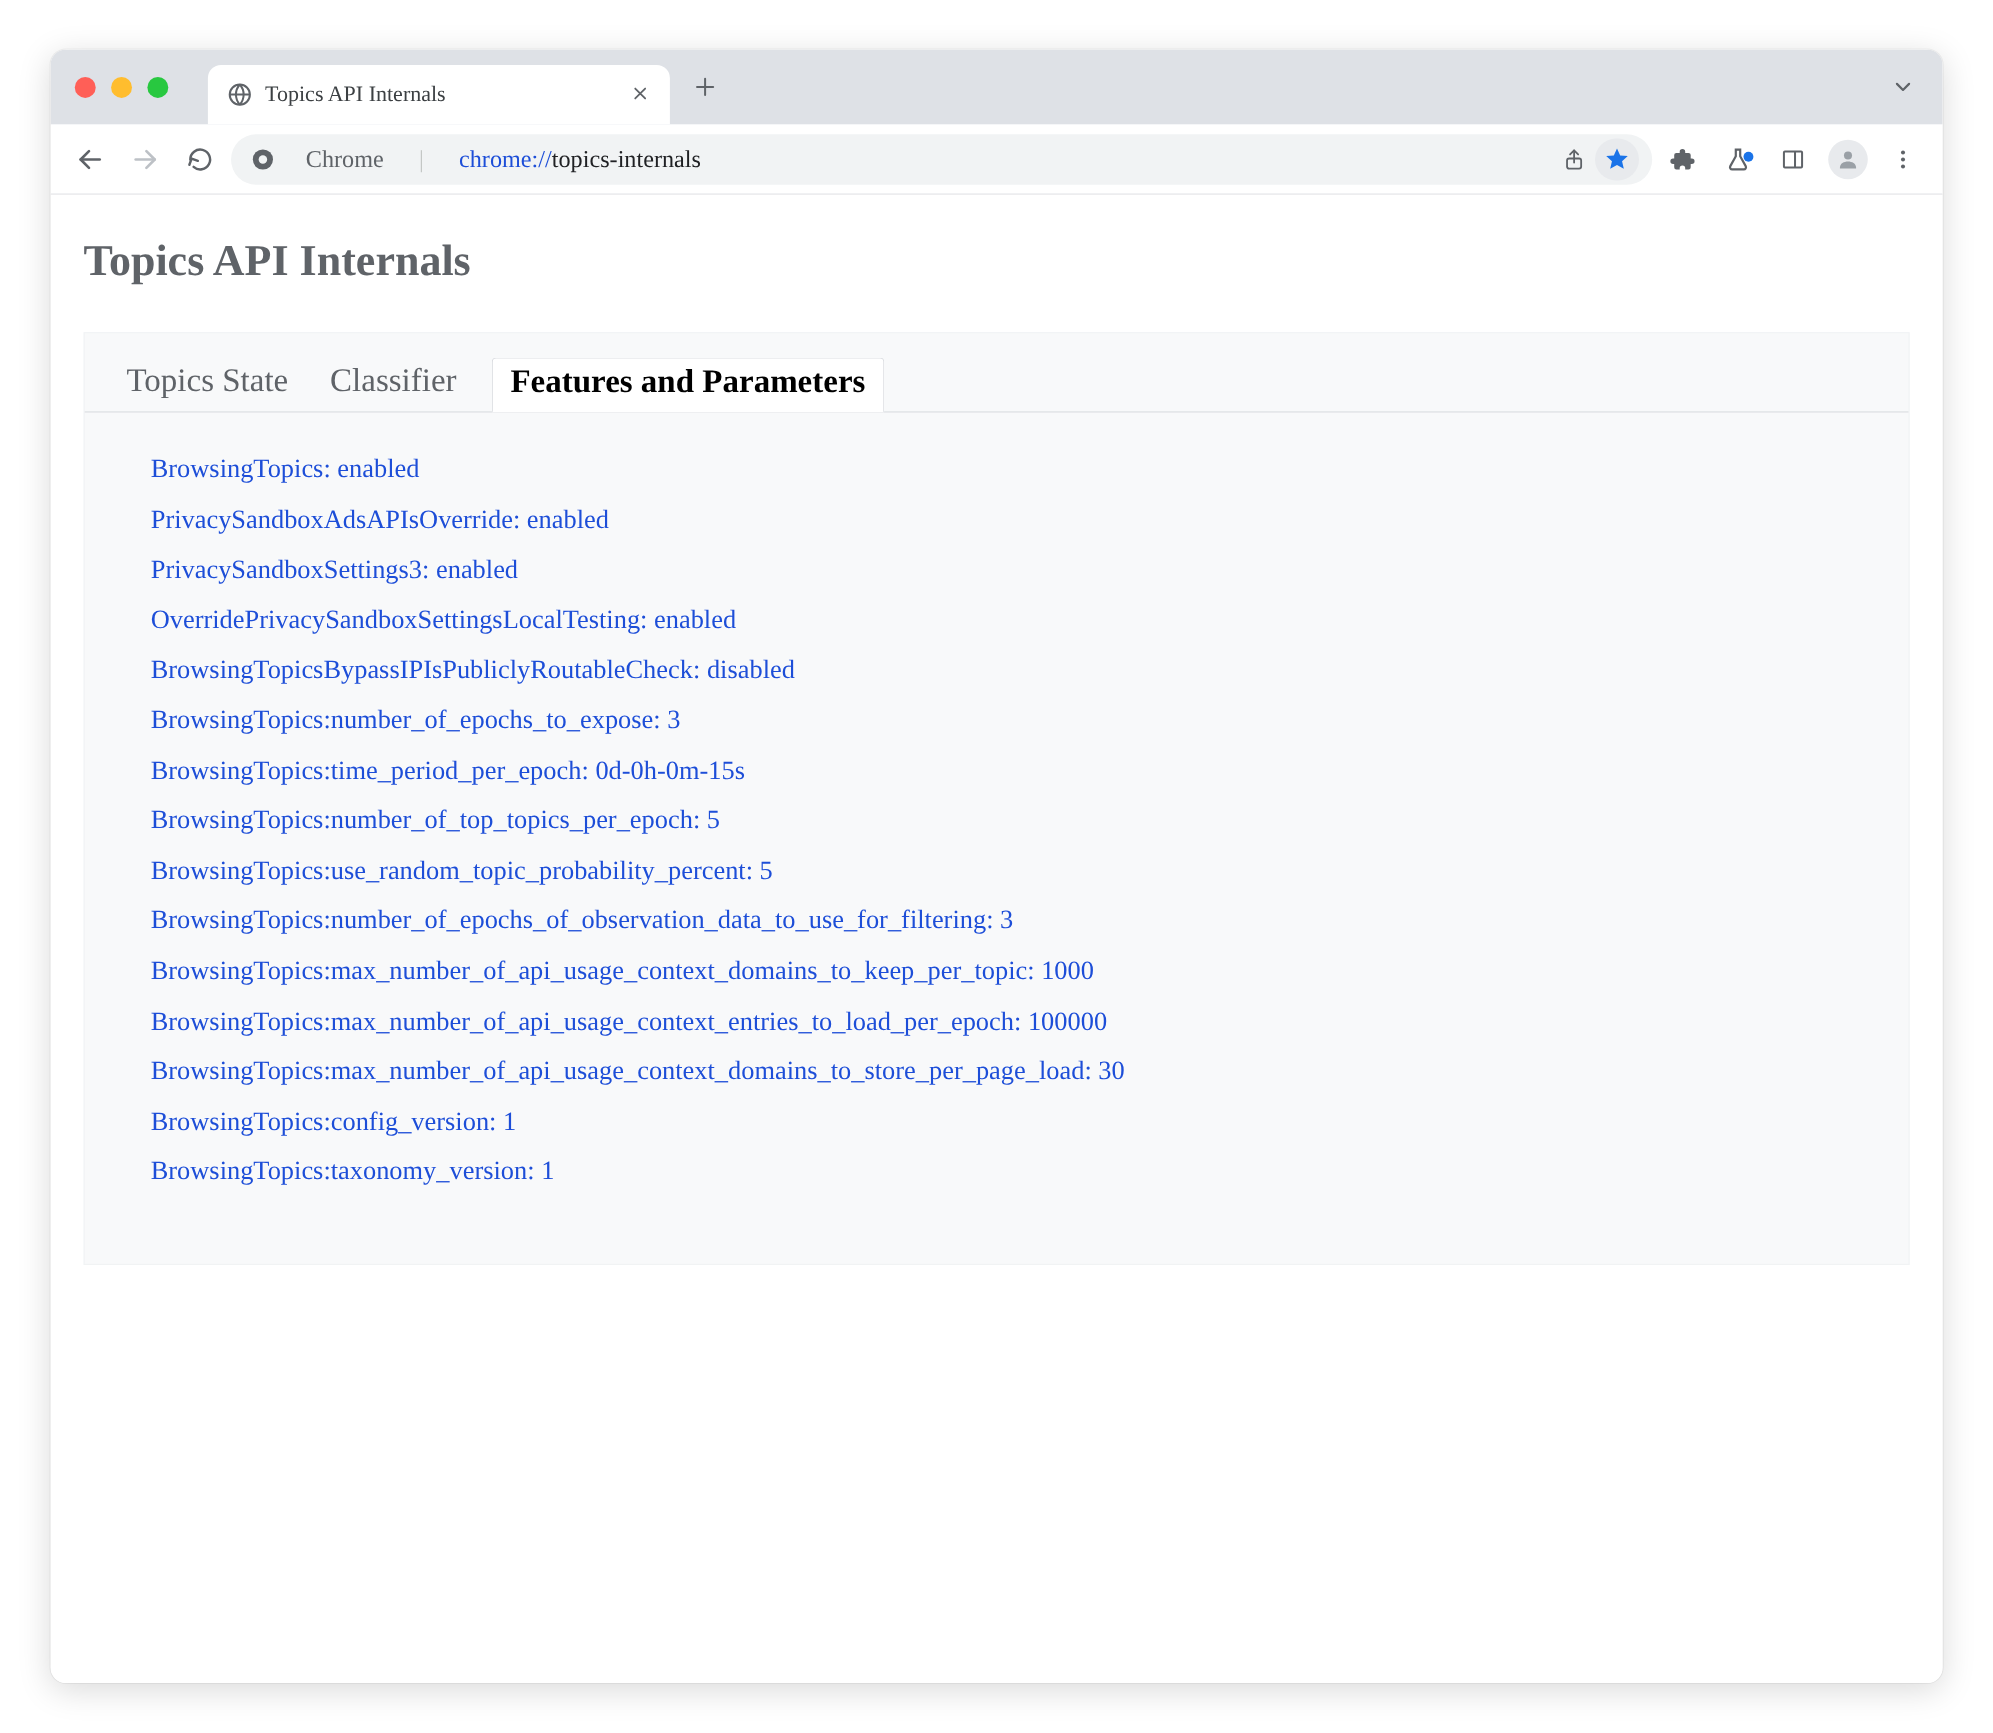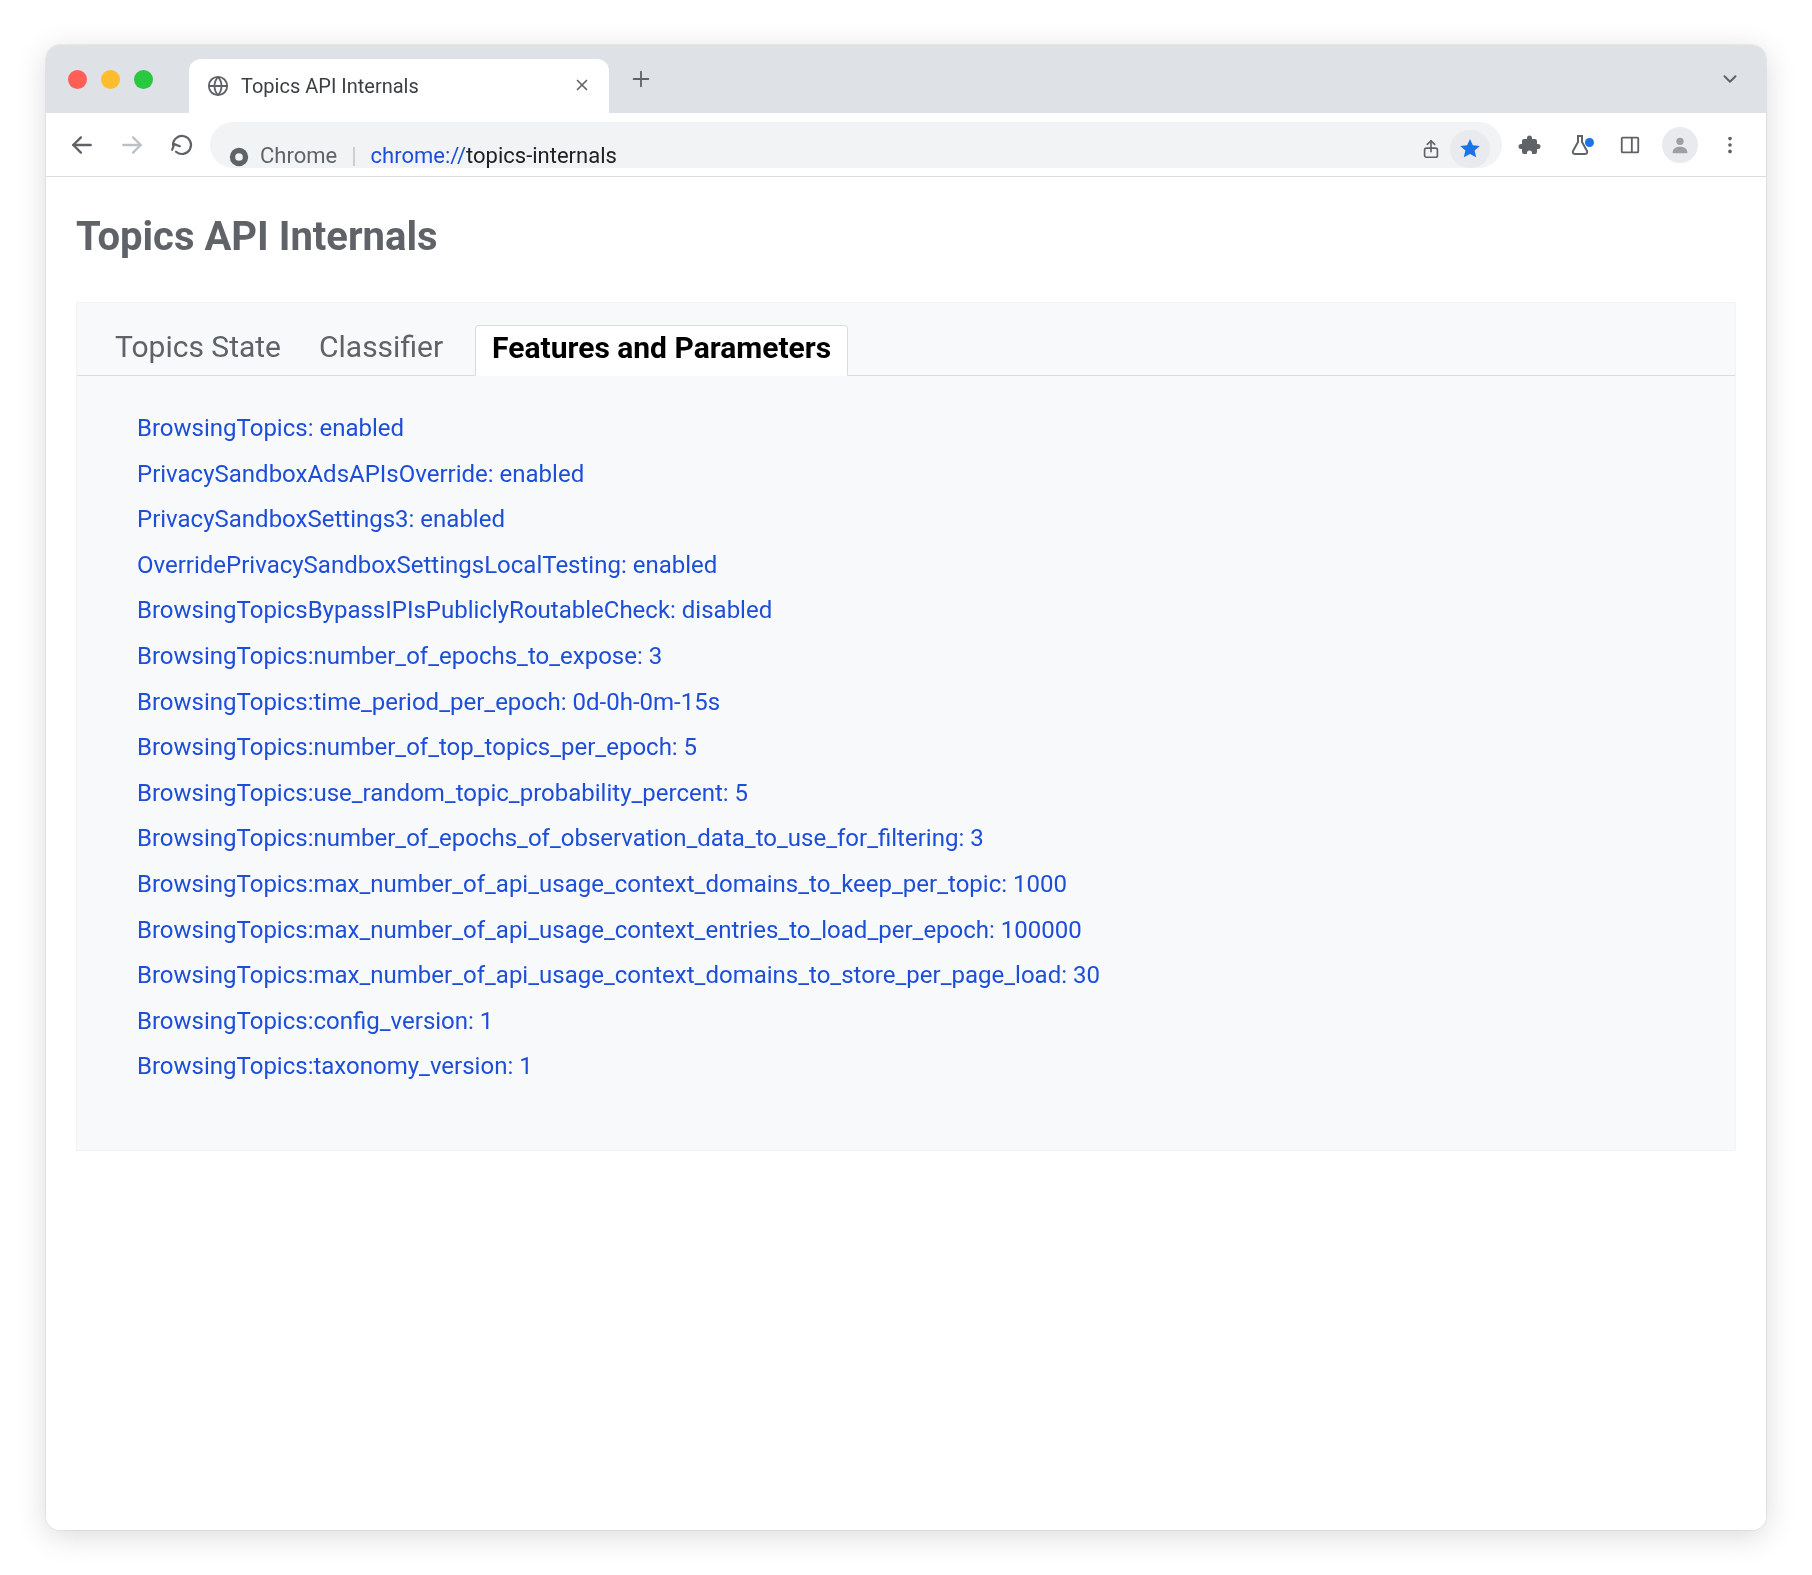--- a/index.html
+++ b/index.html
@@ -12,20 +12,21 @@
     justify-content: center;
   }
   .browser-window {
     width: 1720px;
     border-radius: 14px;
     overflow: hidden;
     box-shadow: 0 6px 30px rgba(0,0,0,0.15), 0 0 0 1px rgba(0,0,0,0.05);
     background: #fff;
     display: flex;
     flex-direction: column;
+    font-family: Liberation Serif, serif;
   }
   
   .tab-strip {
     background: #dee1e6;
     height: 68px;
     display: flex;
     align-items: flex-end;
     padding: 0 14px 0 22px;
     position: relative;
   }
@@ -94,23 +95,23 @@
     border-radius:50%;
     color:#5f6368;
   }
   .icon-btn.disabled { color:#bdc1c6; }
   .omnibox {
     flex:1;
     height: 46px;
     background:#f1f3f4;
     border-radius: 23px;
     display:flex;
-    align-items:flex-end;
+    align-items:center;
     padding: 0 12px 0 18px;
-    gap: 10px;
+    gap: 28px;
     color:#5f6368;
     font-size: 22px;
   }
   .omnibox .scheme-label {
     color:#5f6368;
     font-size:22px;
   }
   .omnibox .sep {
     color:#c4c7c5;
     padding: 0 4px;

